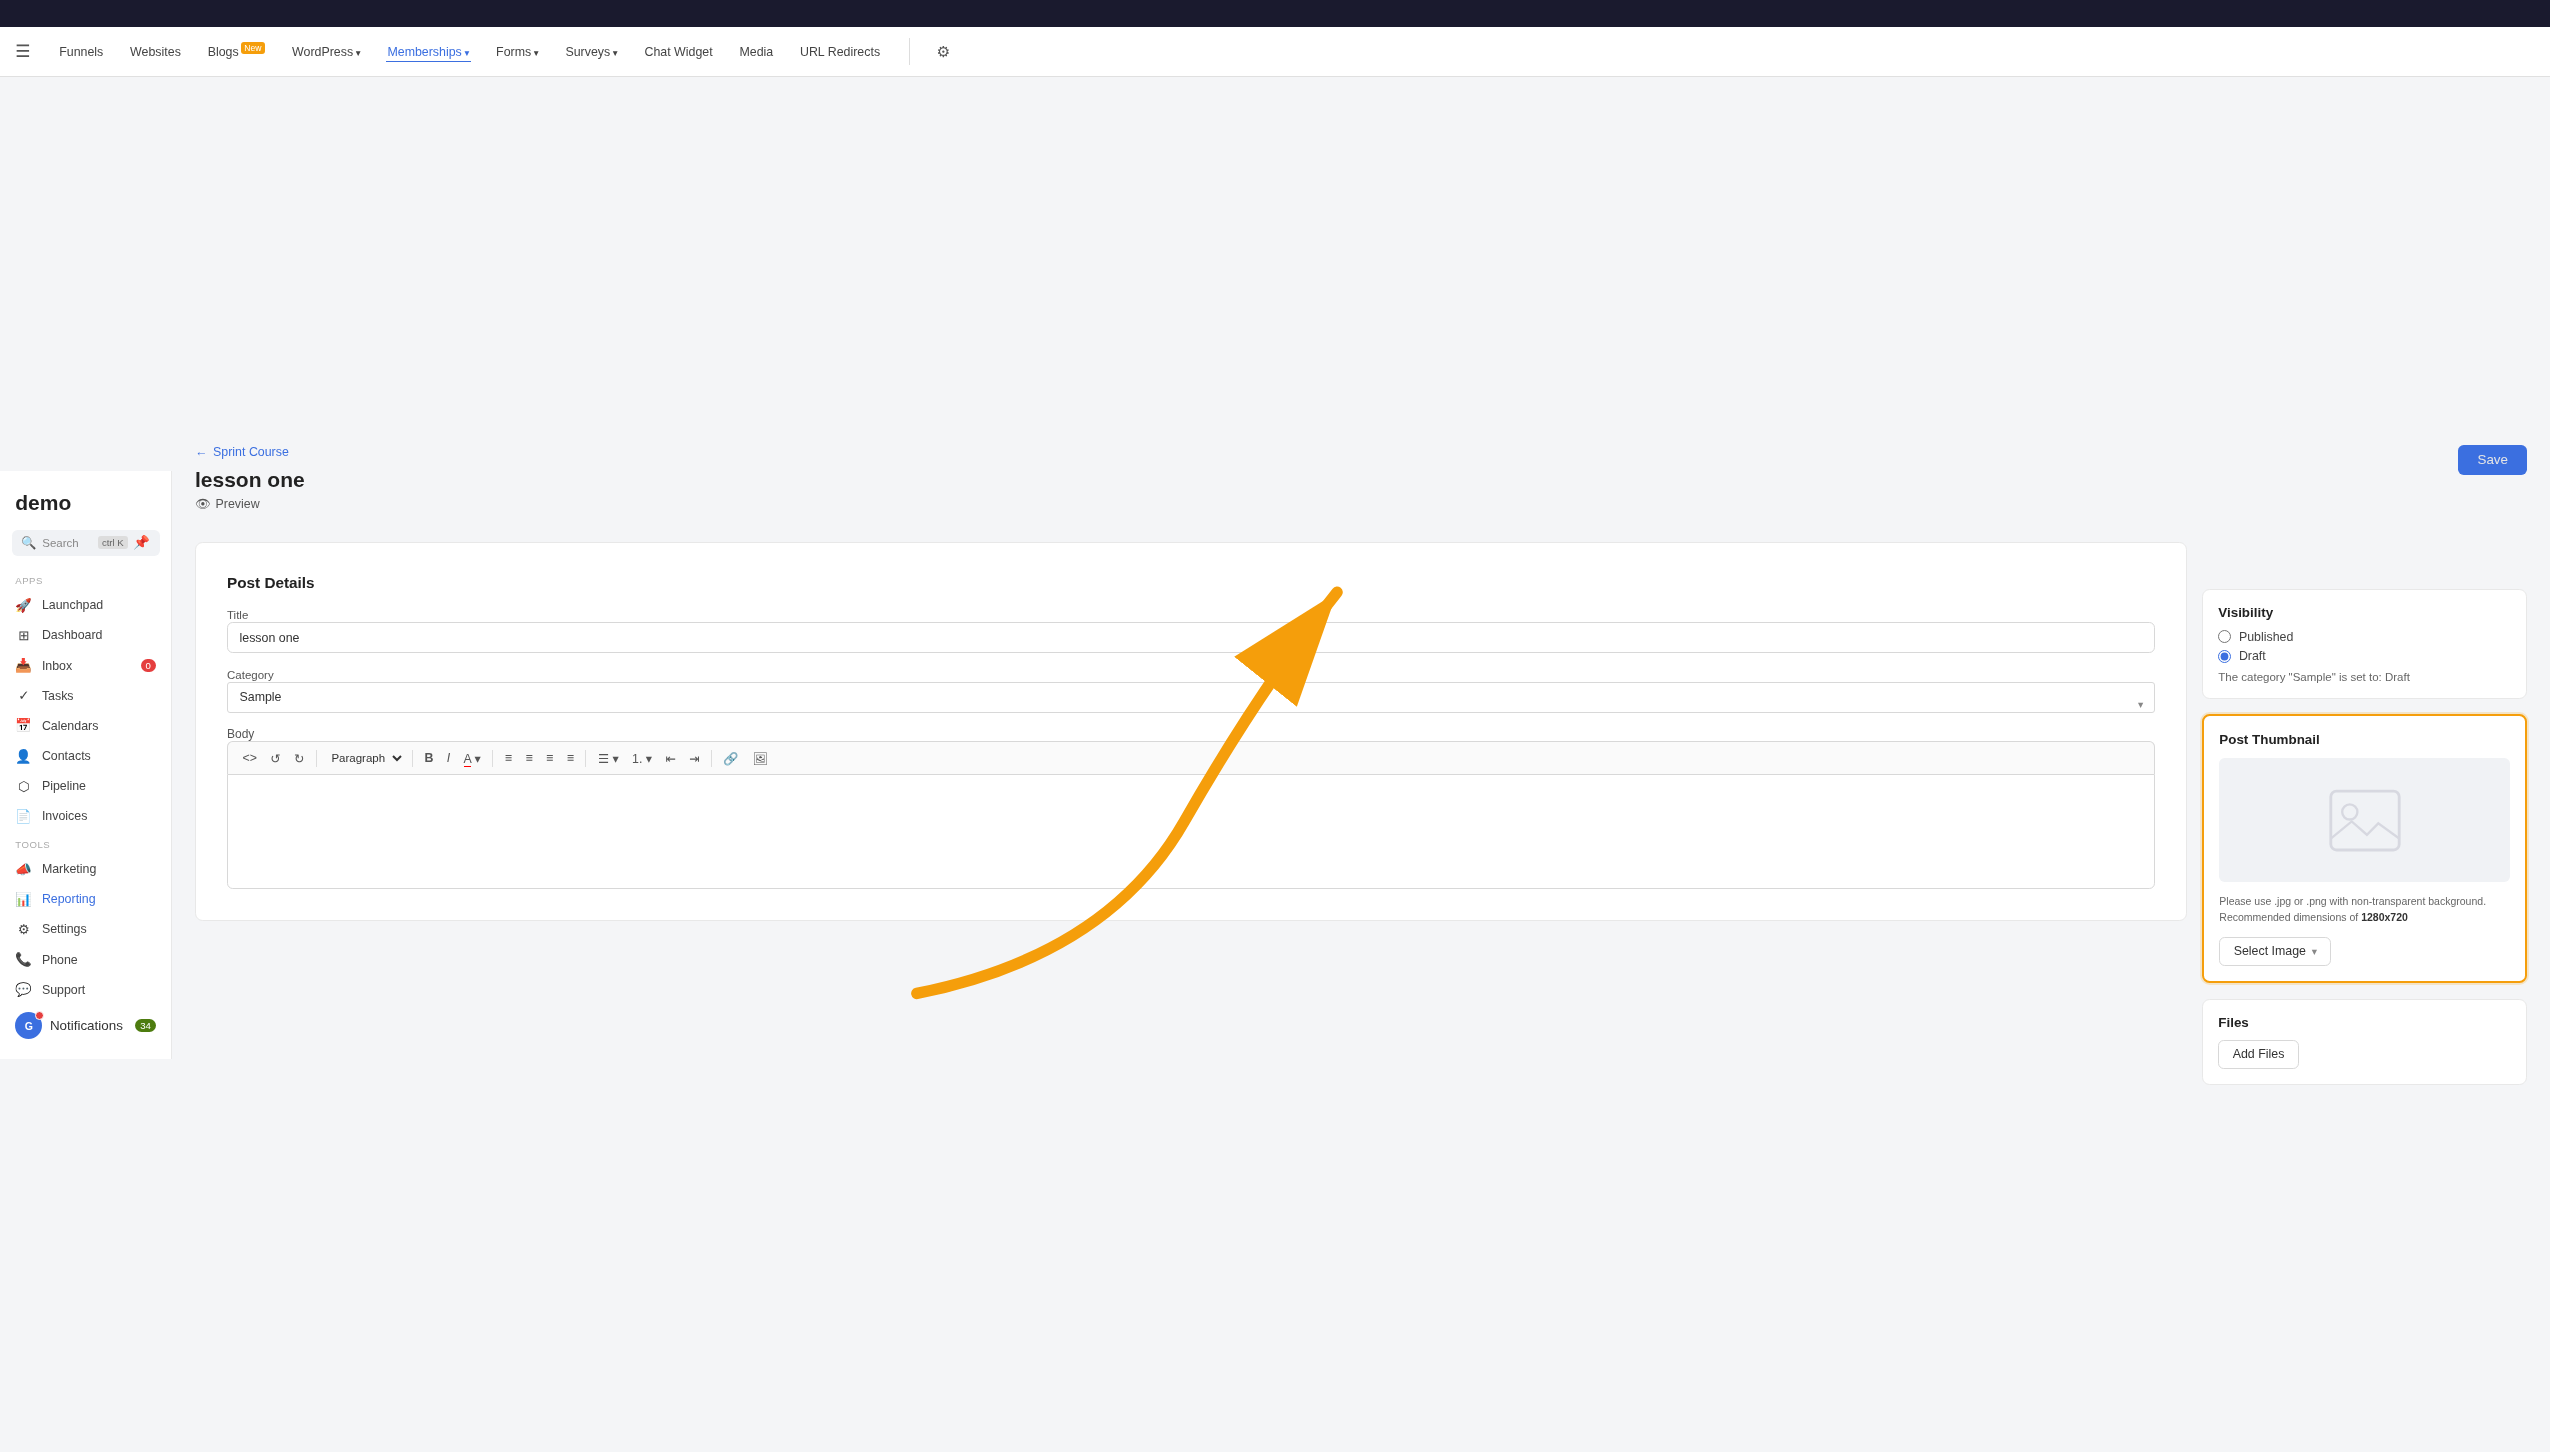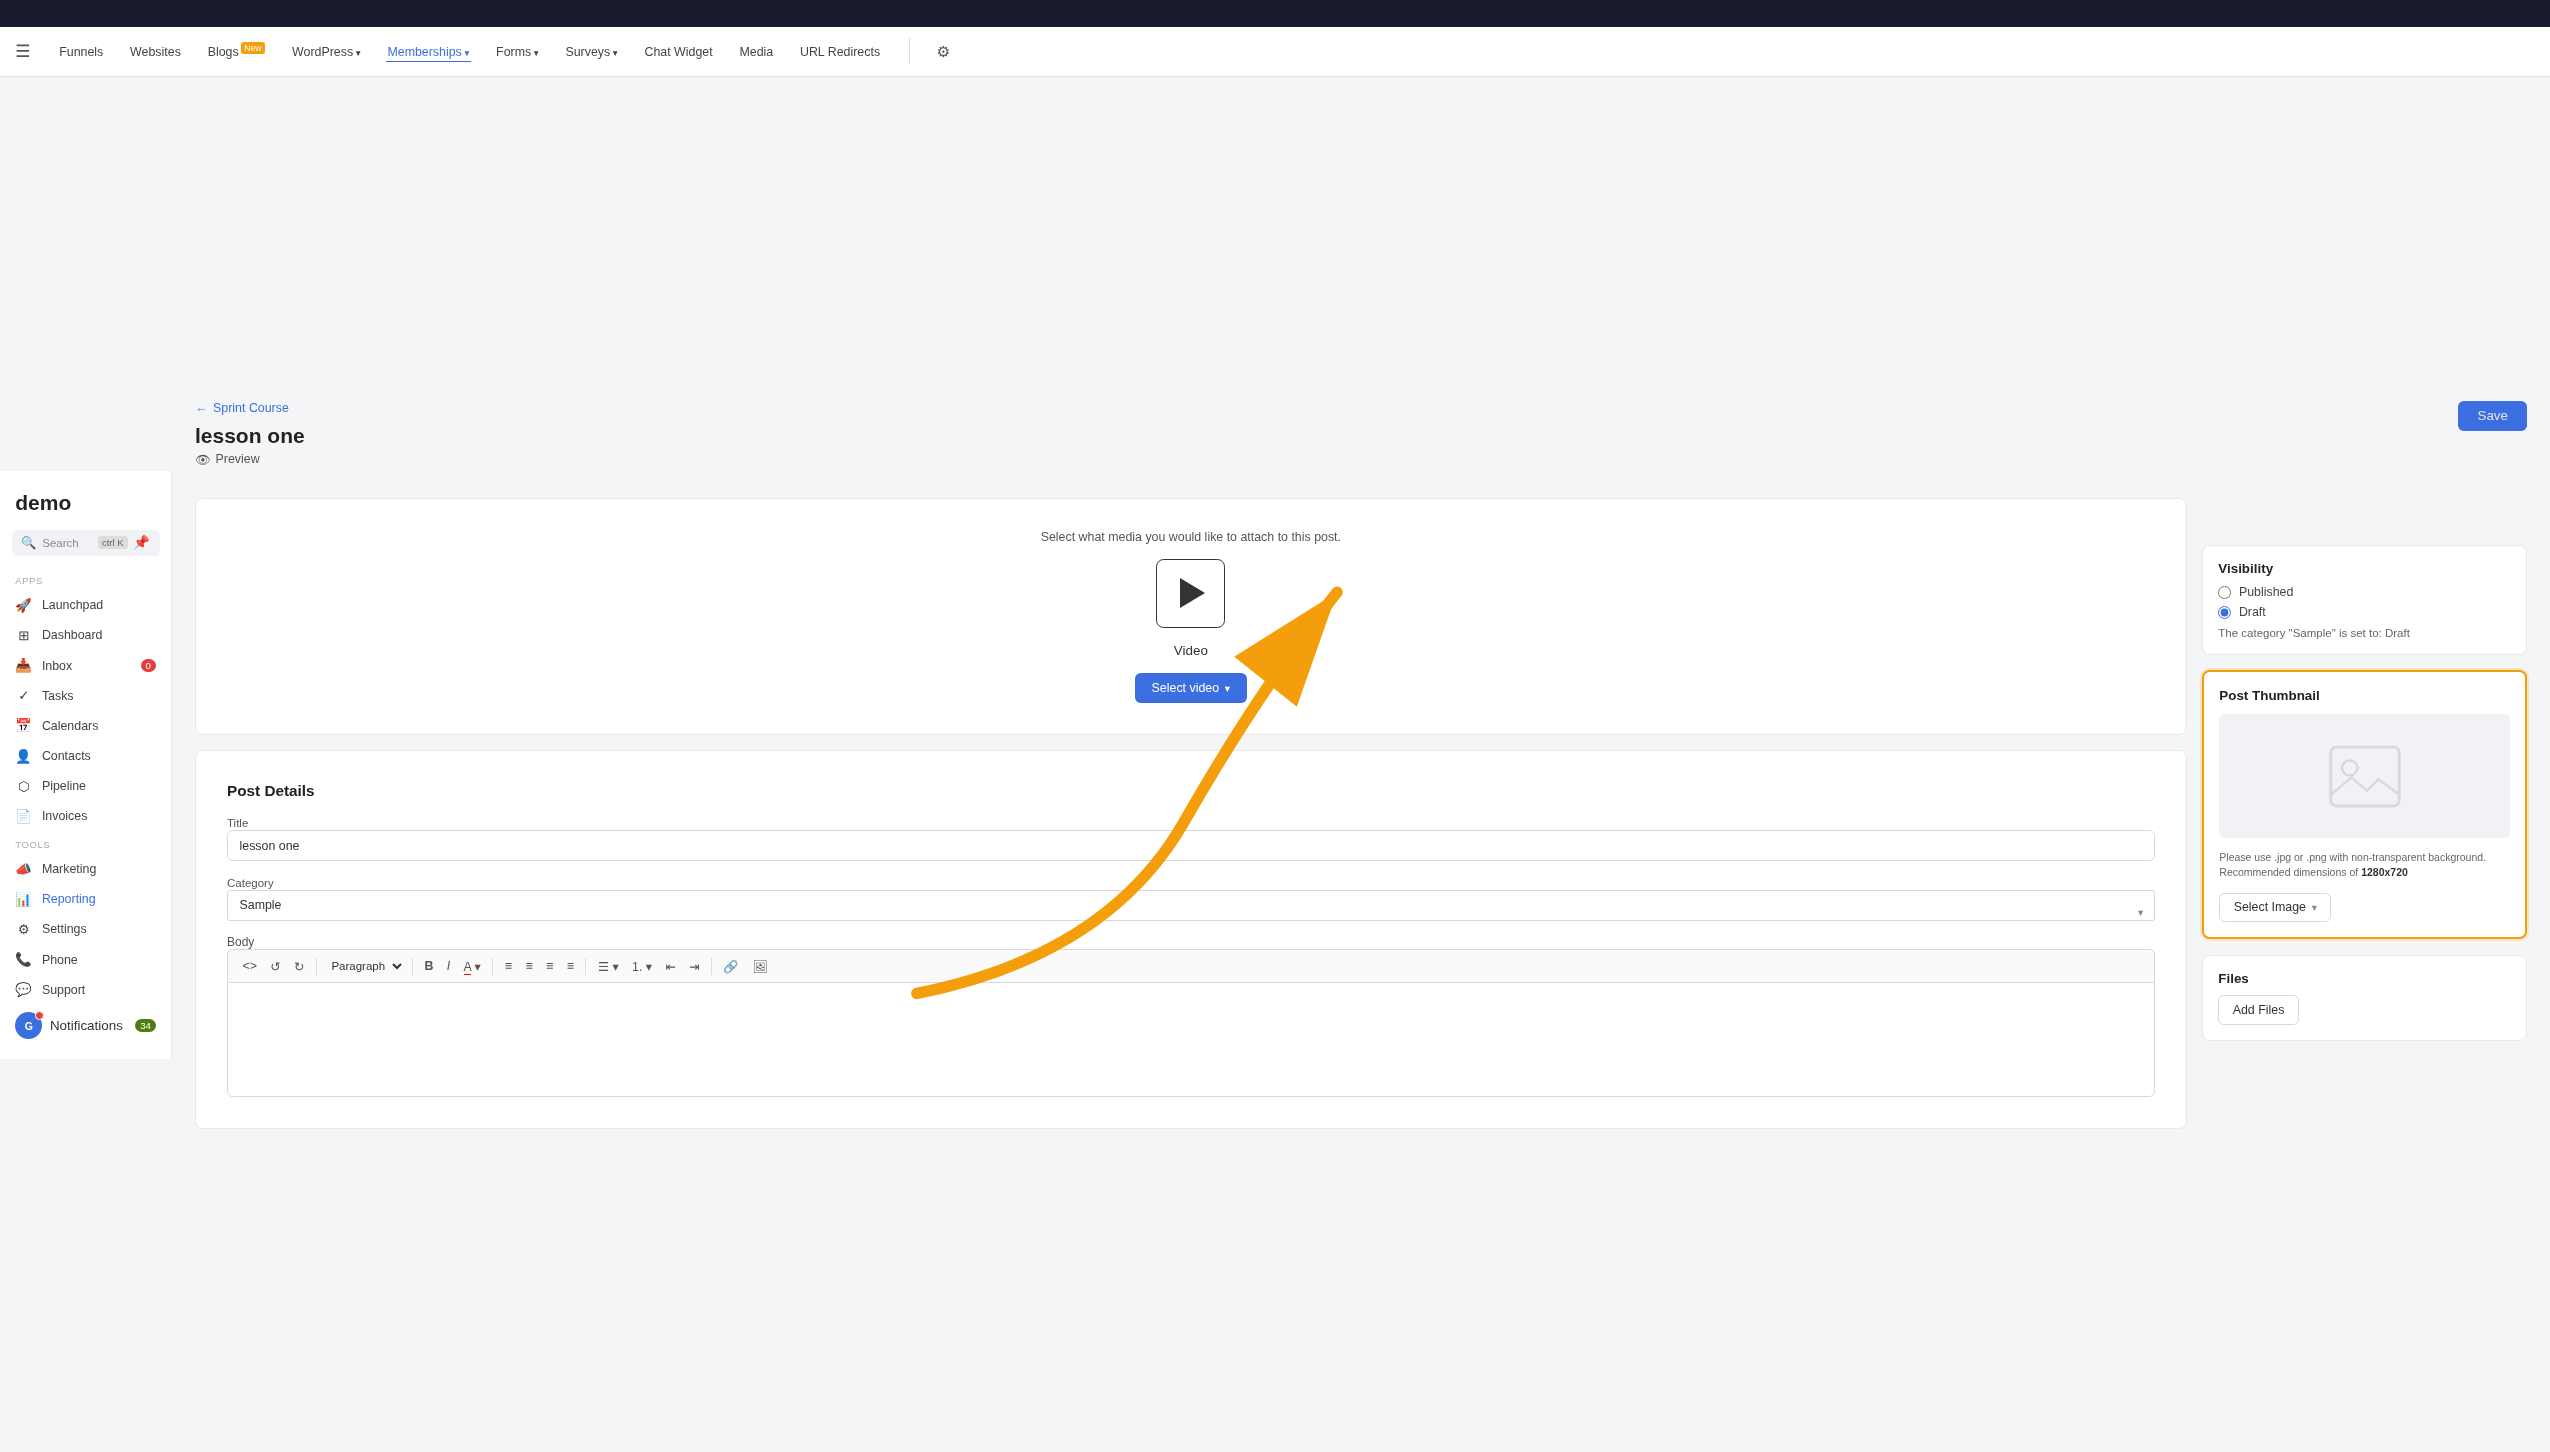--- a/index.html
+++ b/index.html
@@ -418,28 +418,20 @@
           <span>Preview</span>
         </div>
       </div>
       <button class="save-btn">Save</button>
     </div>
 
     <div class="main-cols">
 
       <div class="left-col">
 
-        <div class="video-card">
-          <p class="media-label">Select what media you would like to attach to this post.</p>
-          <div class="video-icon-box">
-            <div class="play-triangle"></div>
-          </div>
-          <span class="video-type-label">Video</span>
-          <button class="select-video-btn">Select video</button>
-        </div>
 
         <div class="post-details-card">
           <h2 class="card-title">Post Details</h2>
 
           <label class="field-label">Title</label>
           <input class="field-input" type="text" value="lesson one" style="">
 
           <label class="field-label">Category</label>
           <div class="select-wrapper">
             <select class="field-select">

